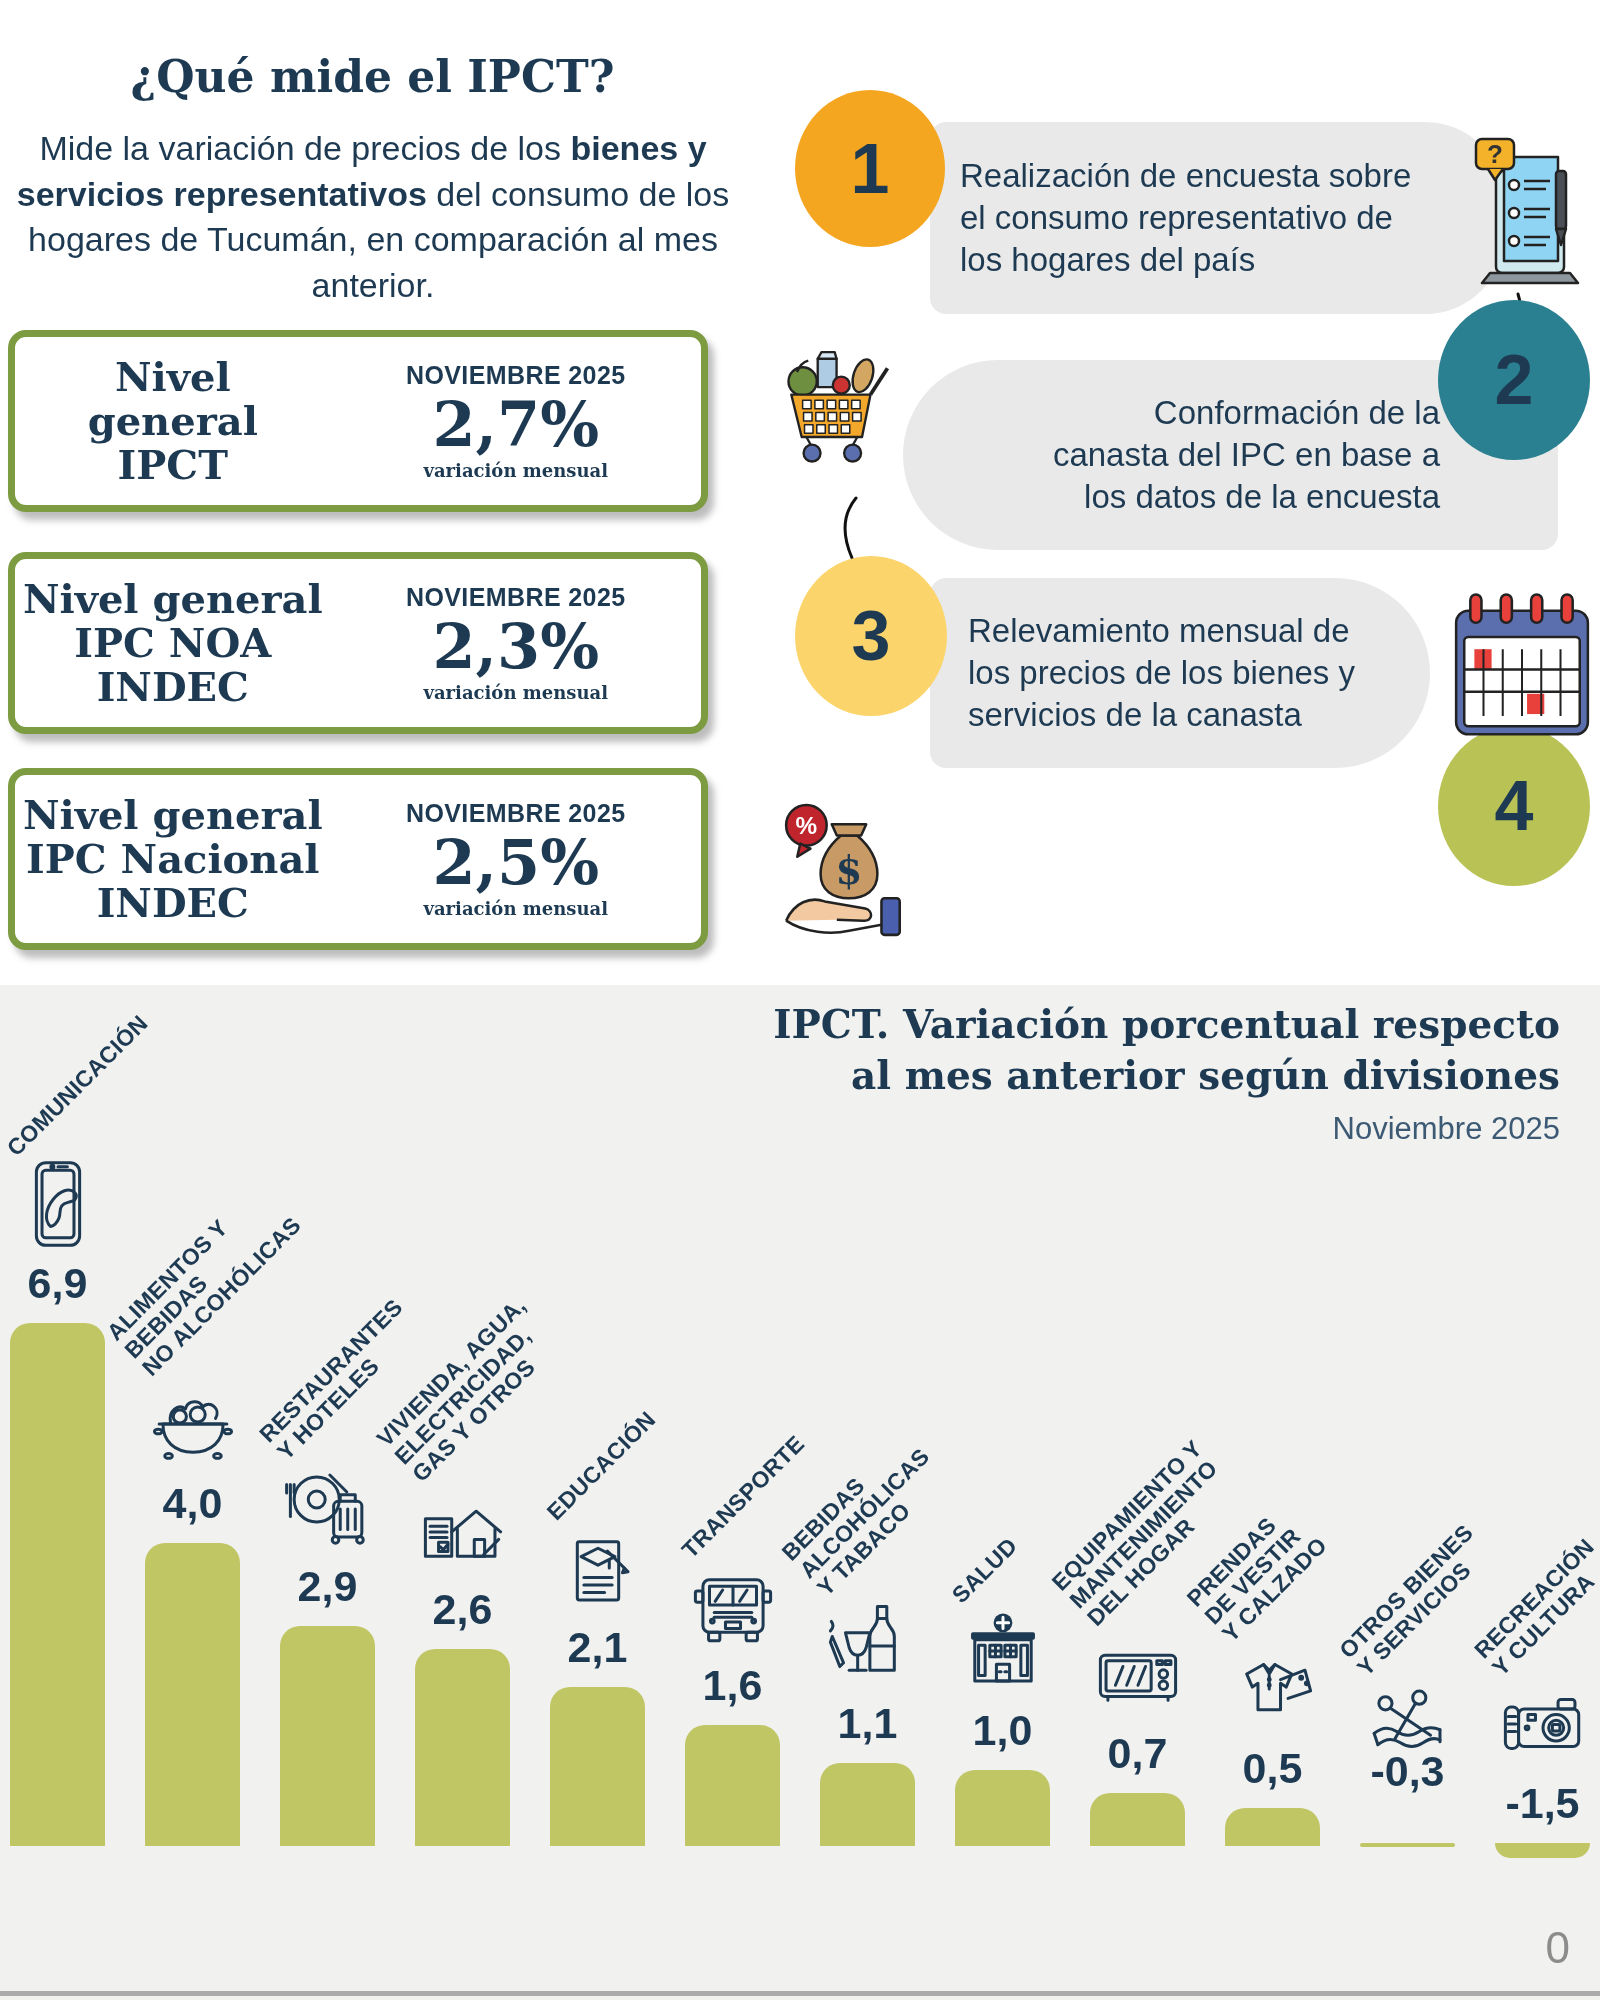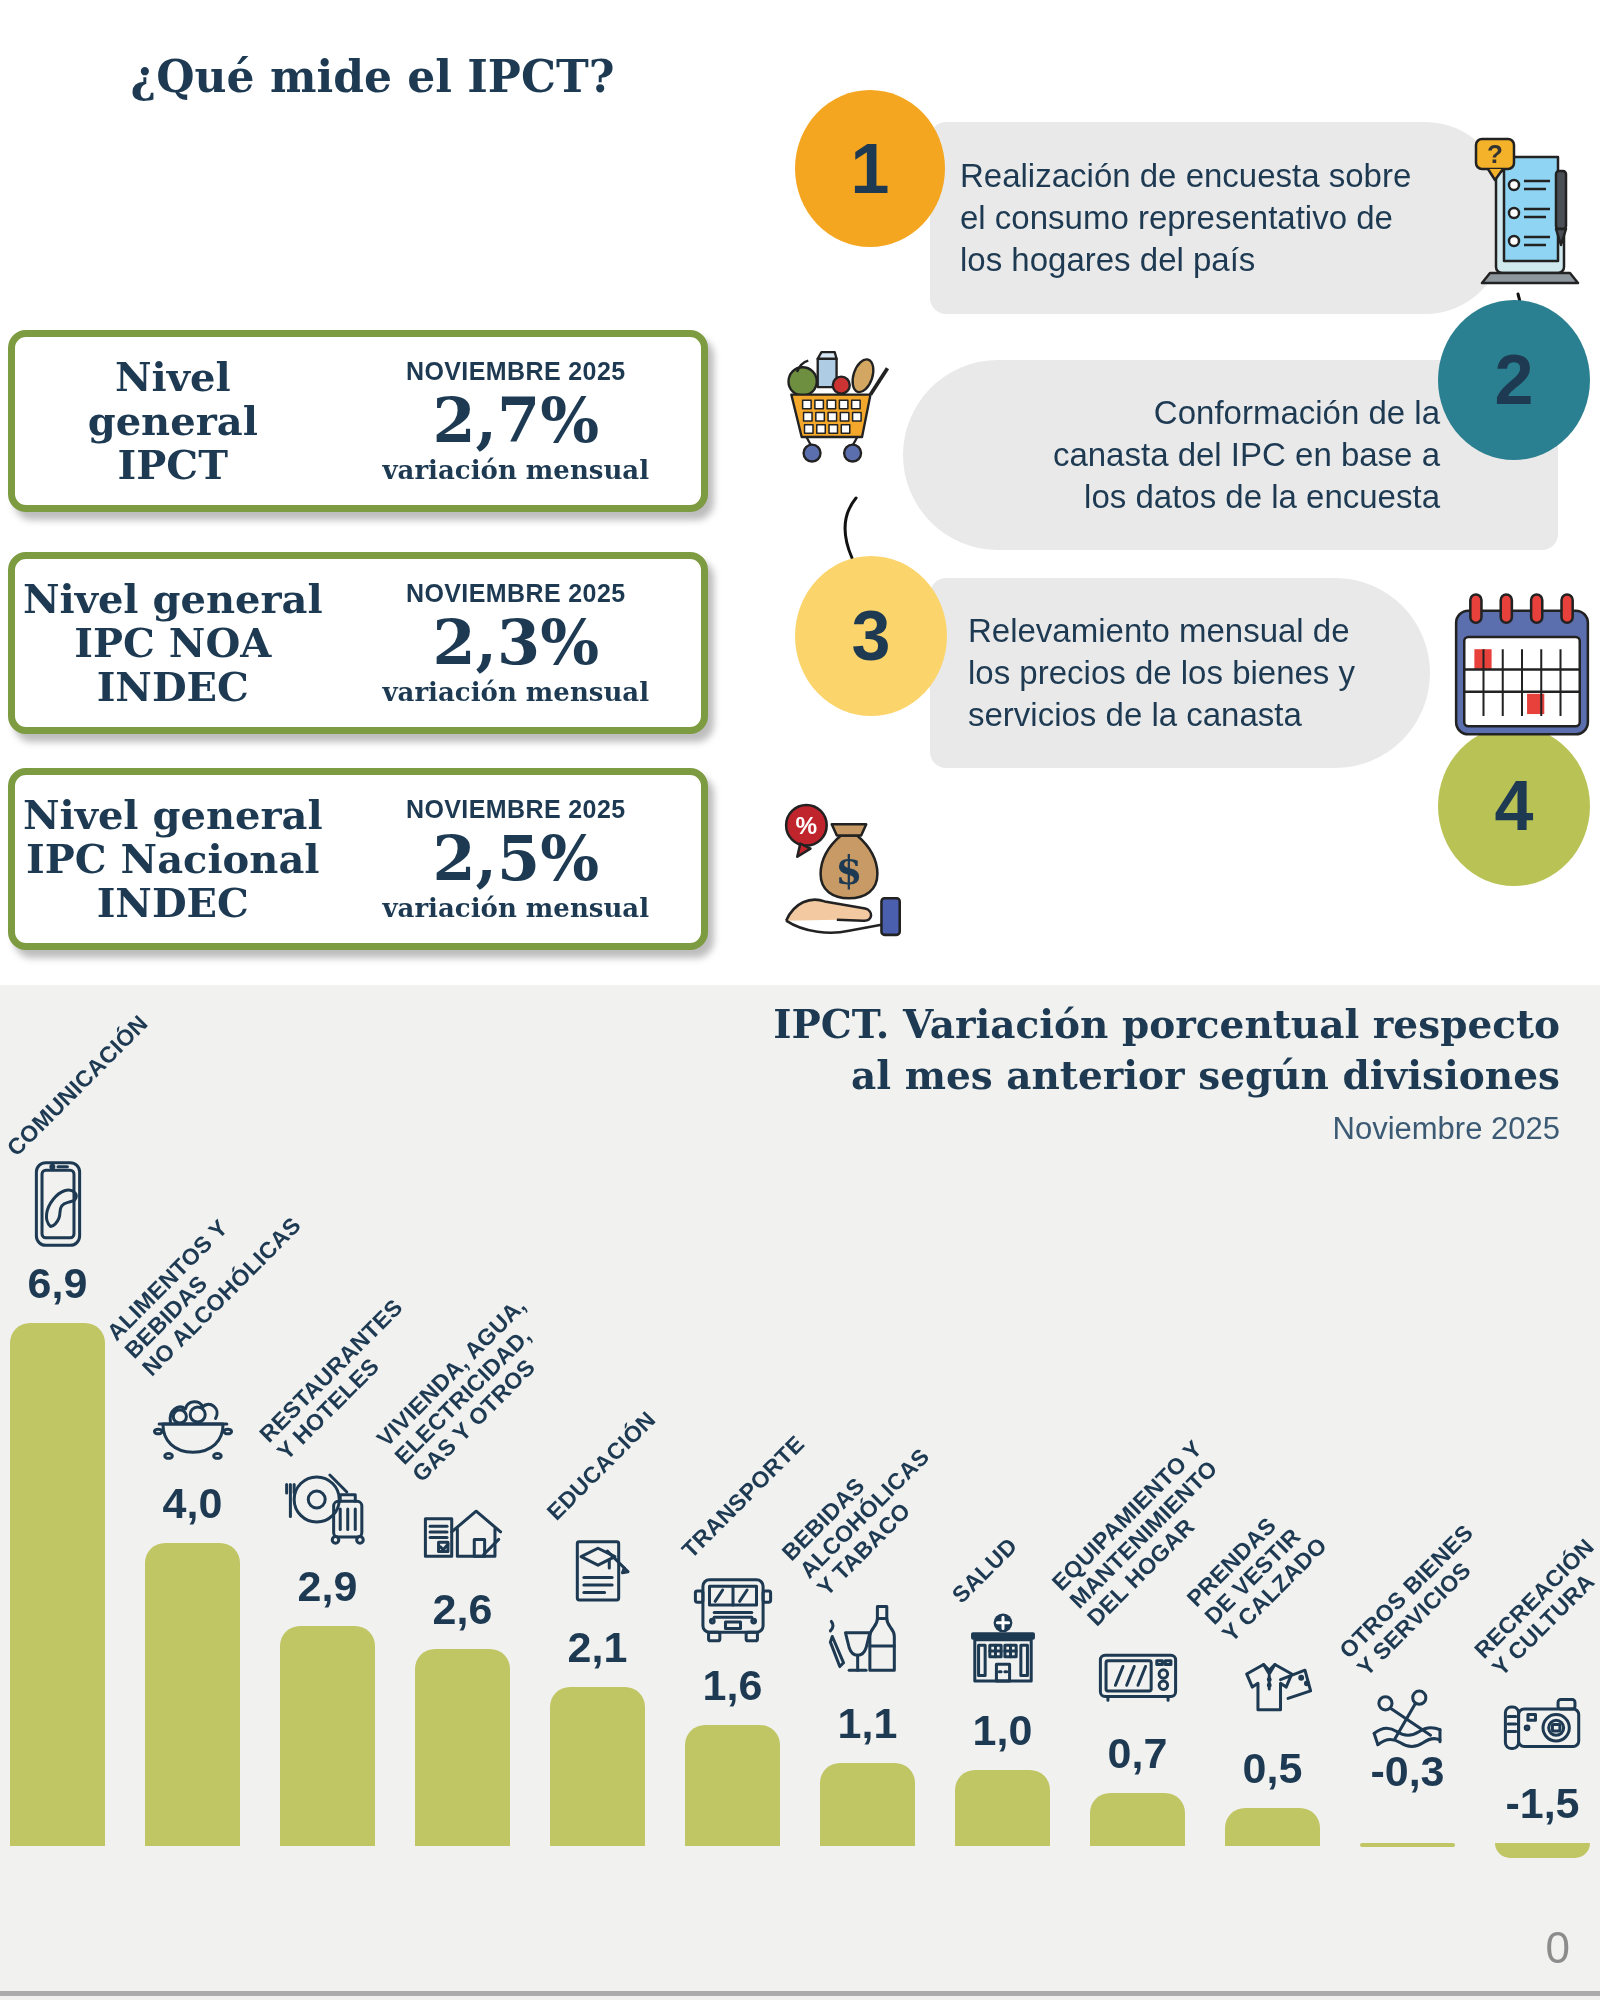--- a/index.html
+++ b/index.html
@@ -19,21 +19,21 @@
 
   .stat-box{position:absolute;left:8px;width:700px;height:182px;background:#ffffff;
             border:7px solid #7d9b40;border-radius:18px;display:flex;align-items:center;
             box-shadow:6px 8px 7px rgba(90,90,90,.4);box-sizing:border-box;}
   .sb1{top:330px;} .sb2{top:552px;} .sb3{top:768px;}
   .stat-label{width:46%;text-align:center;font-family:"DejaVu Serif","Liberation Serif",serif;
               font-weight:700;font-size:40px;line-height:1.1;}
   .stat-right{width:54%;text-align:center;}
   .stat-period{font-size:25px;font-weight:700;letter-spacing:.4px;}
   .stat-value{font-family:"DejaVu Serif","Liberation Serif",serif;font-weight:700;font-size:62px;line-height:1.12;}
-  .stat-caption{font-family:"DejaVu Serif","Liberation Serif",serif;font-weight:700;font-size:26px;}
+  .stat-caption{font-family:"DejaVu Serif","Liberation Serif",serif;font-weight:700;font-size:18px;}
 
   
   .step-box{position:absolute;background:#e9e9e9;display:flex;align-items:center;
             box-sizing:border-box;z-index:1;}
   .step-text{font-size:33px;line-height:1.27;color:#1d3a52;width:100%;}
   .sbx1{left:930px;top:122px;width:575px;height:192px;border-radius:16px 80px 80px 16px;padding-left:30px;}
   .sbx2{left:903px;top:360px;width:655px;height:190px;border-radius:95px 16px 16px 95px;padding-right:118px;text-align:right;}
   .sbx3{left:930px;top:578px;width:500px;height:190px;border-radius:16px 95px 95px 16px;padding-left:38px;}
   .sbx4{left:903px;top:795px;width:655px;height:190px;border-radius:95px 16px 16px 95px;padding-right:120px;text-align:right;}
   .num-circle{position:absolute;border-radius:50%;display:flex;align-items:center;justify-content:center;
@@ -291,20 +291,21 @@
     </symbol>
   </defs>
 </svg>
 
 <div class="page">
 
   <section class="top">
 
     <h1 class="h1 left-title">¿Qué mide el IPCT?</h1>
 
+    <p class="intro"><span>Mide la variación de precios de los </span><b>bienes y servicios representativos</b><span> del consumo de los hogares de Tucumán, en comparación al mes anterior.</span></p>
 
     <div class="stat-box sb1">
       <div class="stat-label preline">Nivel
 general
 IPCT</div>
       <div class="stat-right">
         <div class="stat-period">NOVIEMBRE 2025</div>
         <div class="stat-value">2,7%</div>
         <div class="stat-caption">variación mensual</div>
       </div>

